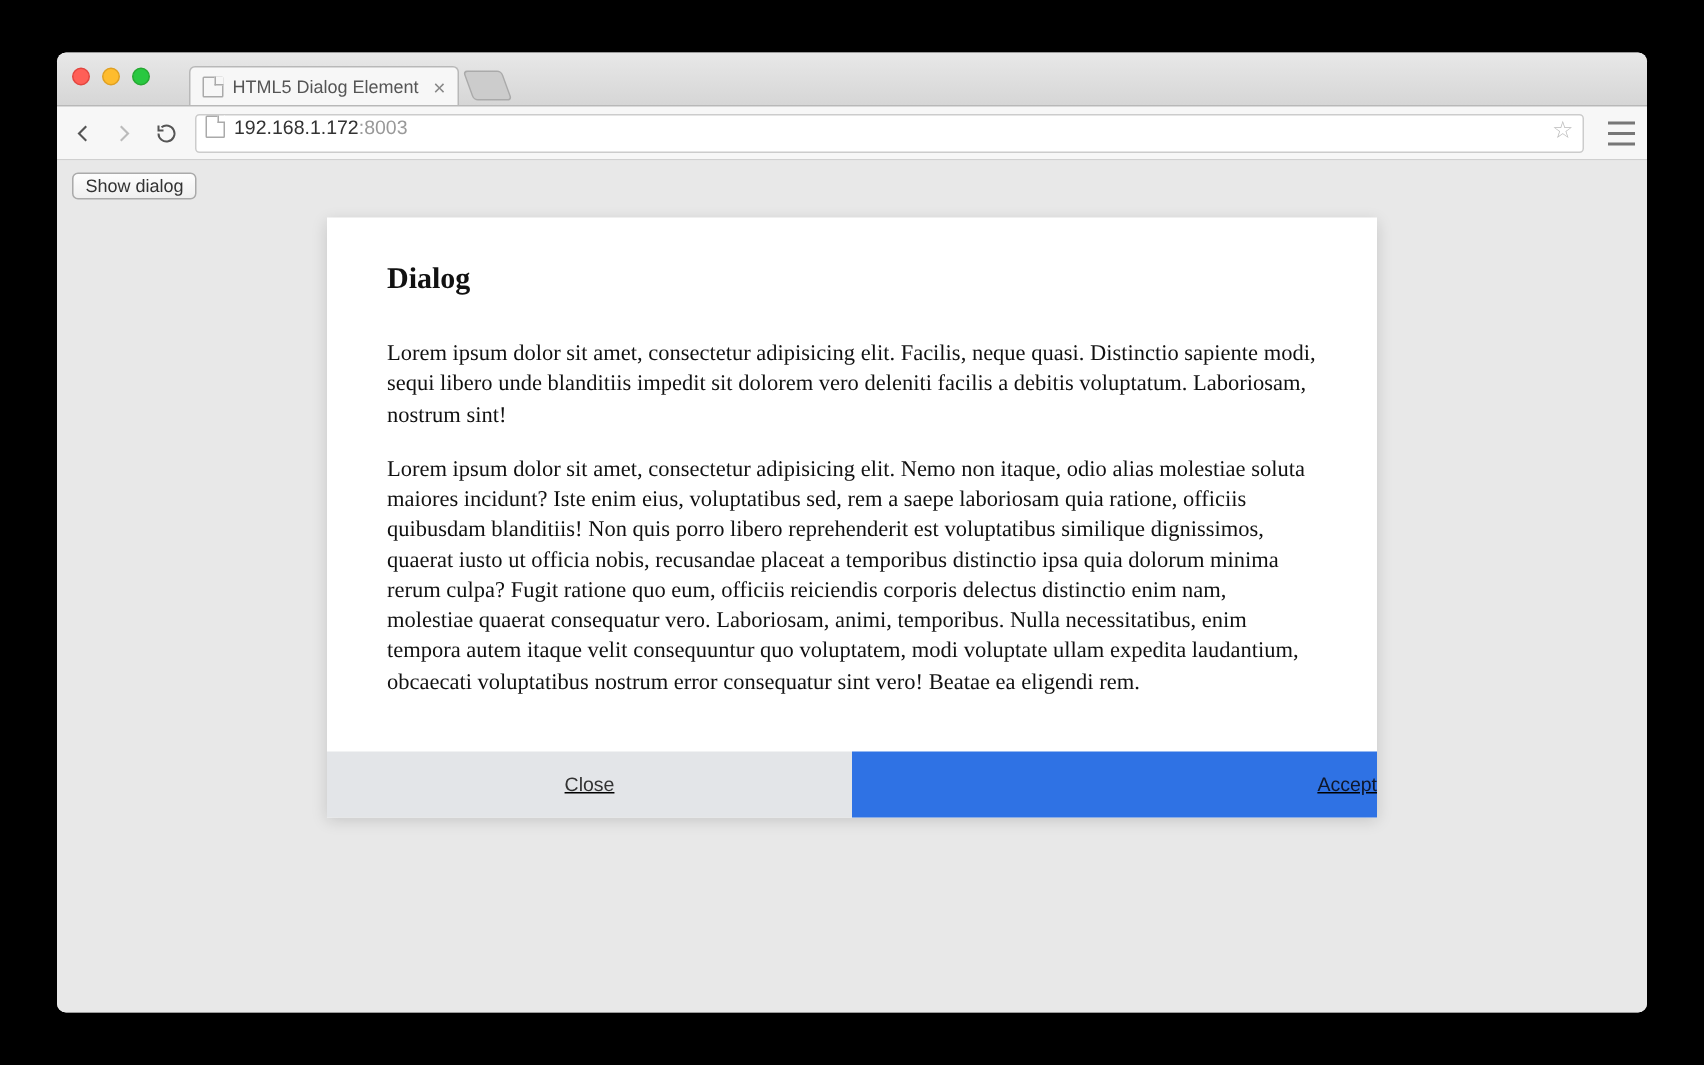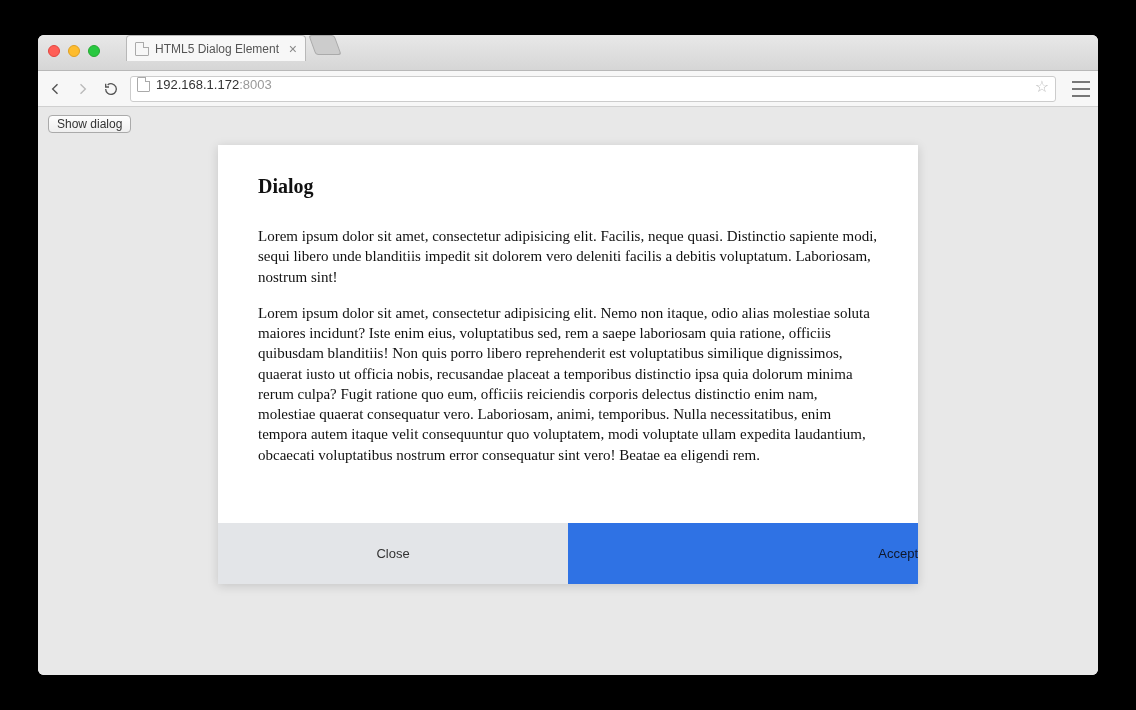--- a/index.html
+++ b/index.html
@@ -22,20 +22,21 @@
       display: flex;
       flex-direction: column;
       position: relative;
     }
     
     .titlebar {
       height: 36px;
       background: linear-gradient(#e8e8e8, #d6d6d6);
       border-bottom: 1px solid #b8b8b8;
       display: flex;
+      align-items: flex-end;
       padding-left: 8px;
       position: relative;
     }
     .traffic-lights {
       position: absolute;
       top: 10px;
       left: 10px;
       display: flex;
       gap: 8px;
     }
@@ -175,37 +176,38 @@
       top: 38px;
       left: 50%;
       transform: translateX(-50%);
       width: 700px;
       background: #fff;
       box-shadow: 0 2px 10px rgba(0,0,0,0.15);
       display: flex;
       flex-direction: column;
     }
     .dialog-body {
-      padding: 30px 40px 42px 40px;
+      padding: 30px 40px 20px 40px;
       font-family: Georgia, "Times New Roman", serif;
       color: #111;
     }
     .dialog-body h2 {
       font-size: 20px;
       font-weight: bold;
       margin-bottom: 28px;
     }
     .dialog-body p {
       font-size: 15px;
       line-height: 1.35;
       margin-bottom: 16px;
     }
     .dialog-actions {
       display: flex;
-      height: 61px;
+      height: 44px;
+      text-decoration: underline;
     }
     .dialog-actions button {
       flex: 1;
       border: none;
       font-size: 13px;
       cursor: pointer;
     }
     .btn-close {
       background: #e3e5e8;
       color: #333;

